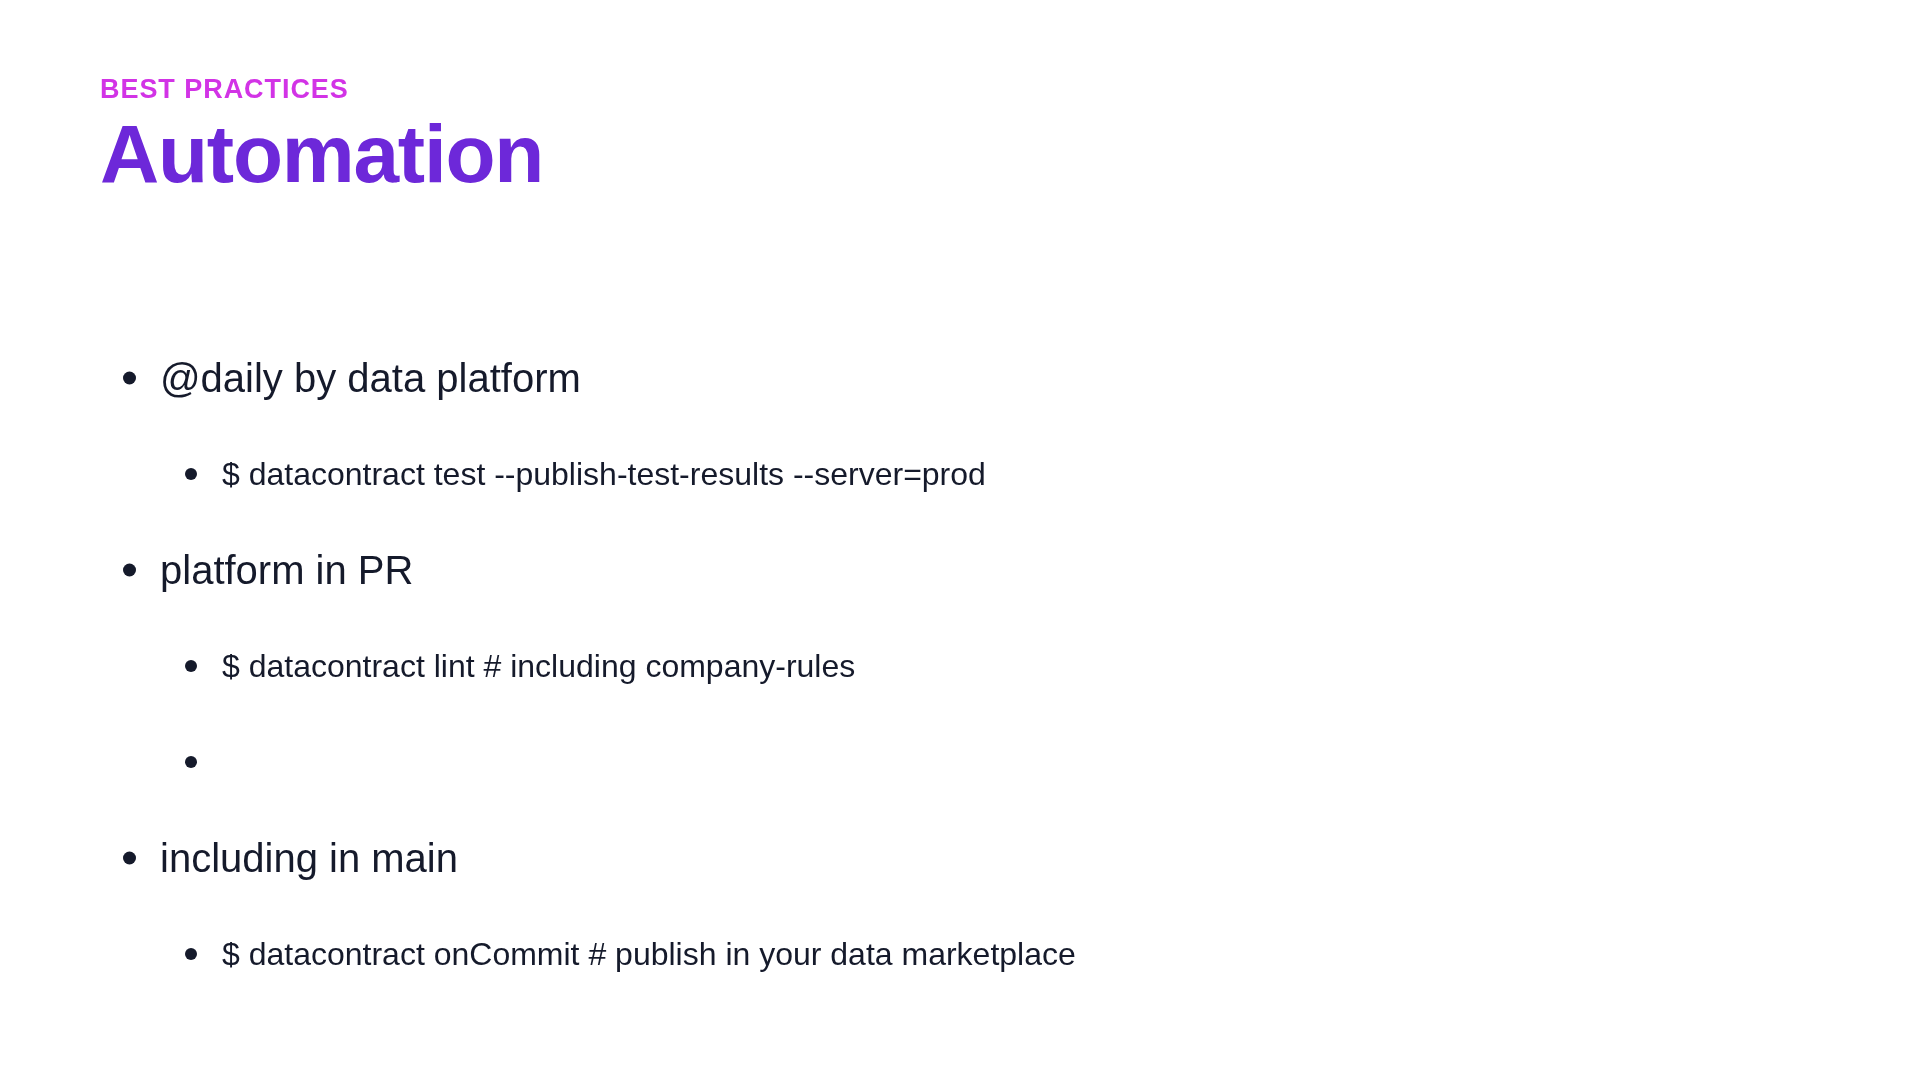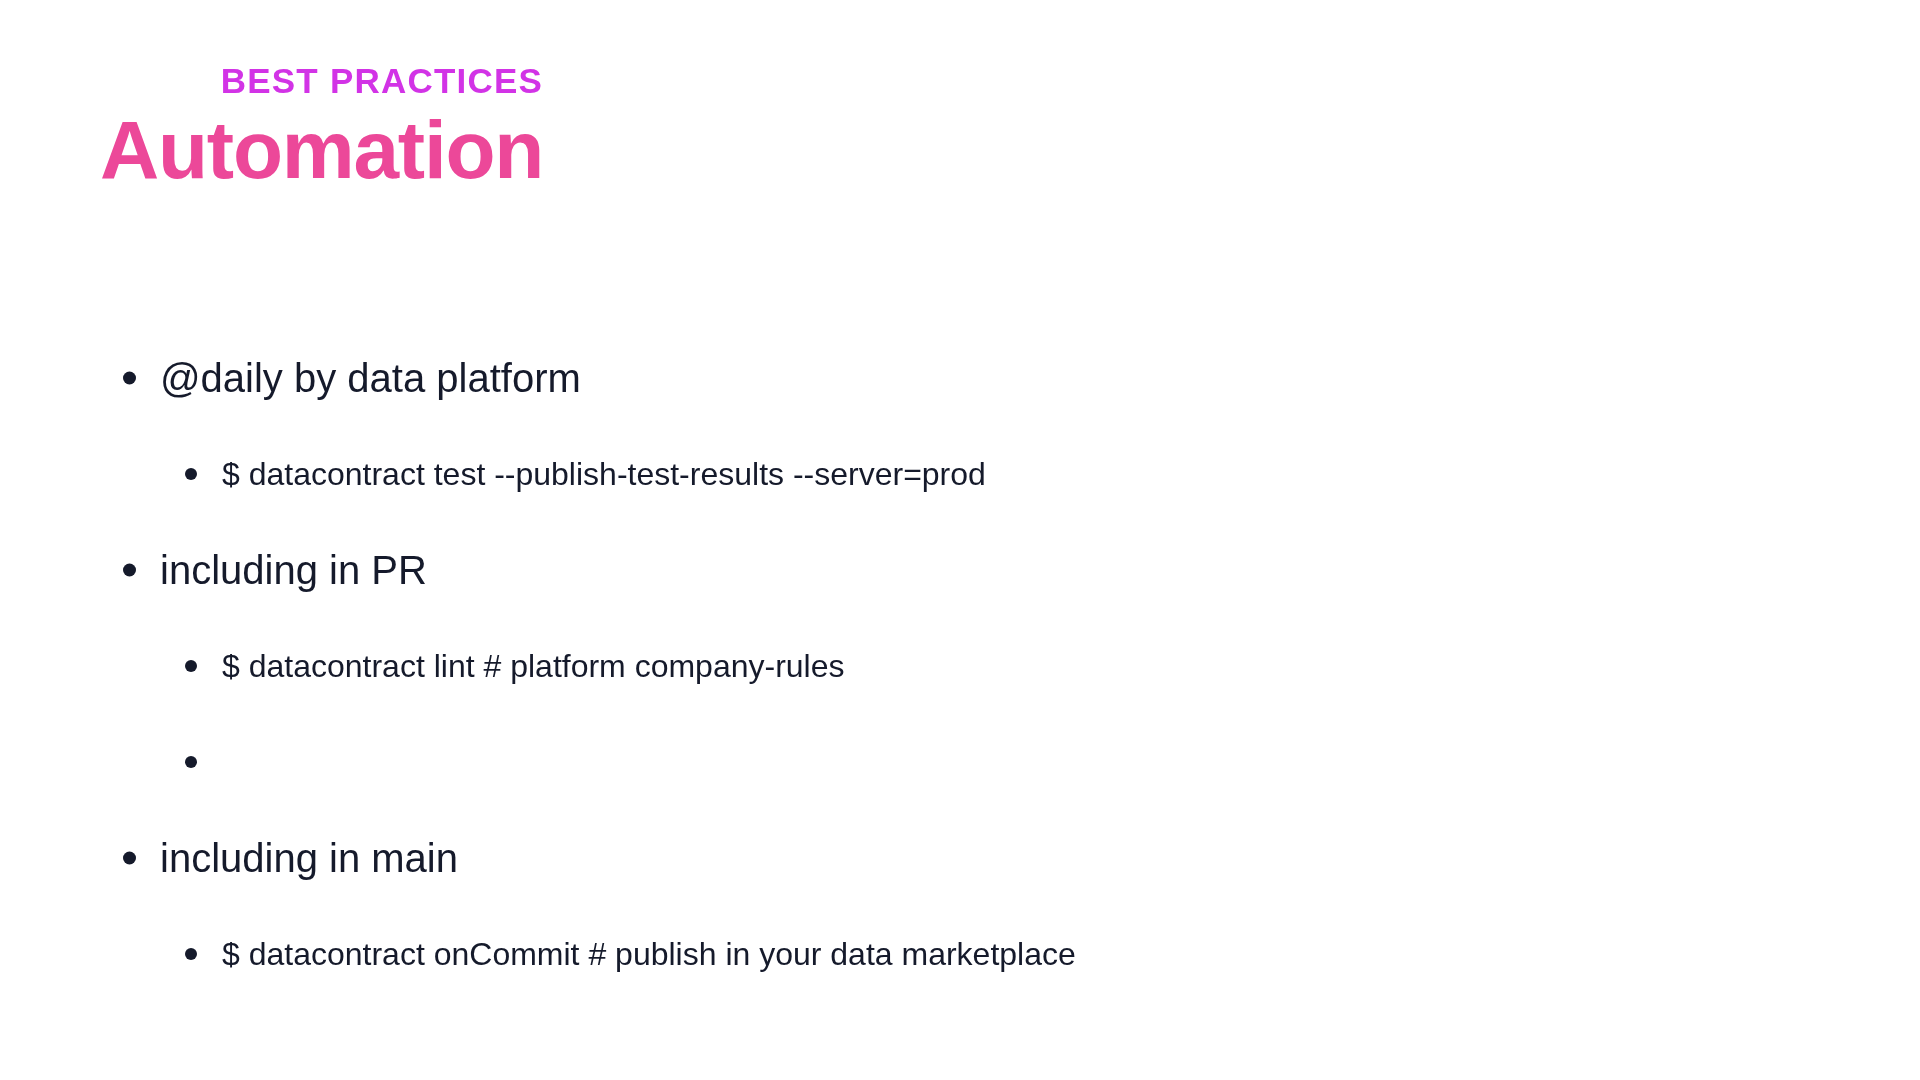--- a/index.html
+++ b/index.html
@@ -24,36 +24,35 @@
   }
 
   .header {
     position: absolute;
     left: 100px;
     top: 62px;
   }
 
   .eyebrow {
     font-family: "Liberation Sans", sans-serif;
-    font-size: 35px;
+    font-size: 27px;
     font-weight: bold;
     letter-spacing: 0.035em;
     color: #d233e6;
     line-height: 1.1;
-    margin: 0 0 6px 0;
+    margin: 13px 0 6px 0;
     text-transform: uppercase;
     white-space: nowrap;
-    text-align: right;
   }
 
   .title {
     font-family: "Liberation Sans", sans-serif;
     font-size: 82px;
     font-weight: bold;
-    color: #ec4899;
+    color: #6d28d9;
     line-height: 1.05;
     letter-spacing: -0.015em;
     margin: 0;
     white-space: nowrap;
   }
 
   .content {
     position: absolute;
     left: 112px;
     top: 330px;
@@ -150,27 +149,27 @@
               <span class="dot"></span>
               <span class="bullet-text">$ datacontract test --publish-test-results --server=prod</span>
             </div>
           </li>
         </ul>
       </li>
 
       <li class="bullet-item level-1">
         <div class="bullet-row">
           <span class="dot"></span>
-          <span class="bullet-text">including in PR</span>
+          <span class="bullet-text">platform in PR</span>
         </div>
         <ul class="sub-list">
           <li class="bullet-item level-2">
             <div class="bullet-row">
               <span class="dot"></span>
-              <span class="bullet-text">$ datacontract lint # platform company-rules</span>
+              <span class="bullet-text">$ datacontract lint # including company-rules</span>
             </div>
           </li>
           <li class="bullet-item level-2">
             <div class="bullet-row">
               <span class="dot"></span>
             </div>
           </li>
         </ul>
       </li>
 

